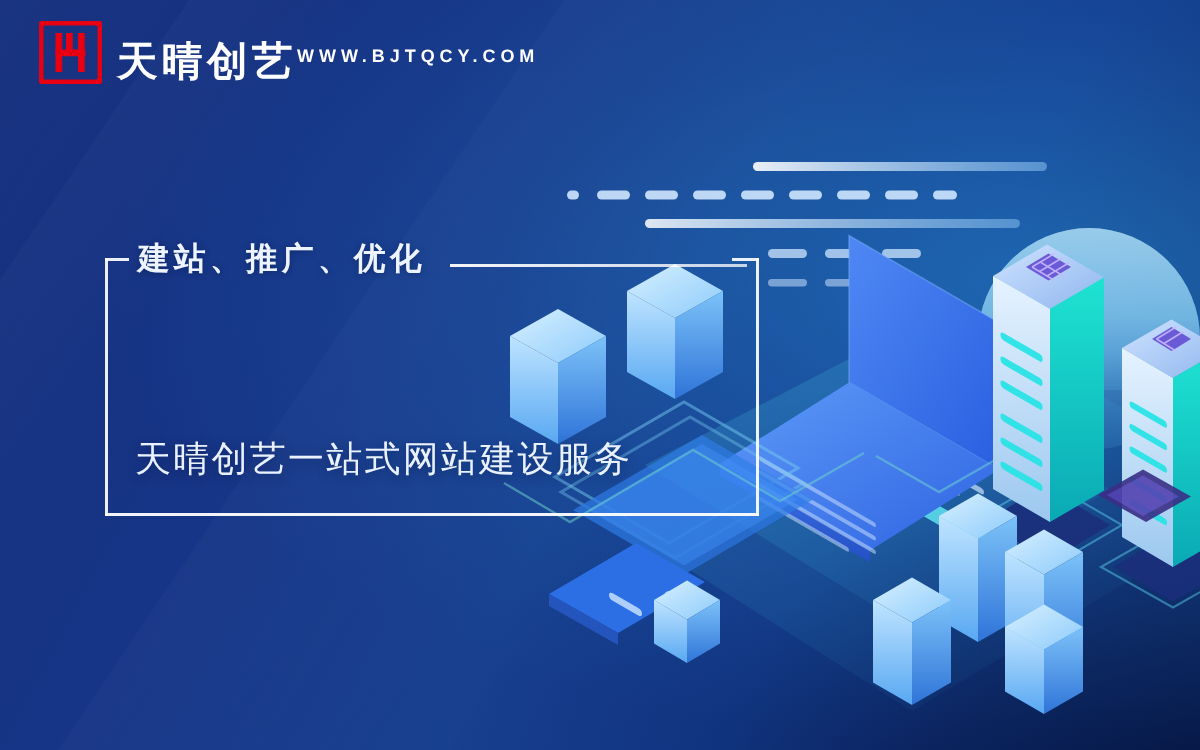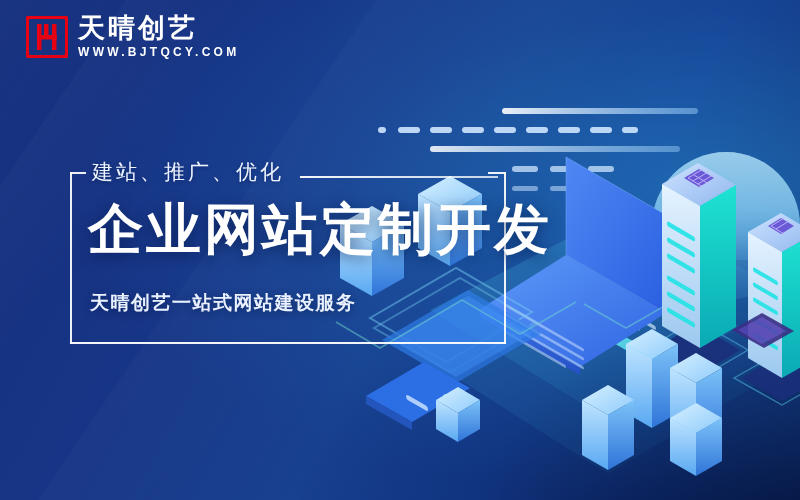--- a/index.html
+++ b/index.html
@@ -27,55 +27,55 @@
     background:linear-gradient(90deg,rgba(255,255,255,.035),rgba(255,255,255,0));
     transform:skewX(-34deg); transform-origin:top left;
   }
   .w1{ left:-40px; top:-60px; width:210px; height:640px; }
   .w2{ left:180px; top:-80px; width:120px; height:660px; opacity:.7; }
   .w3{ left:430px; top:-80px; width:300px; height:680px; opacity:.55;}
 
   
   .logo{ position:absolute; left:26px; top:14px; display:flex; align-items:center; gap:10px; }
   .logo-mark{ position:relative; width:42px; height:42px; flex:0 0 auto; }
-  .logo-words{ display:flex; flex-direction:column; }
+  .logo-words{ display:flex; flex-direction:row;margin-top:13px; }
   .logo-cn{
     color:#fff; font-size:27px; font-weight:700; letter-spacing:3px;
     line-height:1.05; white-space:nowrap;
     font-family:"Liberation Sans","DejaVu Sans",sans-serif;
   }
   .logo-url{
     color:#fff; font-size:12px; font-weight:700; letter-spacing:3.3px;
     margin-top:3px; white-space:nowrap;
   }
 
   
   .copy{ position:absolute; left:0; top:0; width:540px; height:500px; }
 
   .tagline{
     position:absolute; left:92px; top:158px;
-    color:#eef4ff; font-size:21px; letter-spacing:3px; font-weight:400;
+    color:#eef4ff; font-size:21px; letter-spacing:3px; font-weight:700;
     white-space:nowrap;
     text-shadow:0 1px 4px rgba(0,20,70,.45);
   }
   .tagline-rule{
     position:absolute; left:300px; top:176px; width:198px; height:2px;
     background:linear-gradient(90deg,rgba(255,255,255,.95),rgba(255,255,255,.75));
   }
 
   .headline{
     position:absolute; left:88px; top:198px;
     color:#ffffff; font-size:55px; font-weight:700; letter-spacing:3px;
     white-space:nowrap; line-height:1.16;
     text-shadow:0 3px 14px rgba(2,16,60,.55);
   }
 
   .subline{
     position:absolute; left:90px; top:290px;
-    color:#e9f1ff; font-size:19px; font-weight:700; letter-spacing:1.5px;
+    color:#e9f1ff; font-size:24px; font-weight:400; letter-spacing:1.5px;
     white-space:nowrap;
     text-shadow:0 2px 8px rgba(2,16,60,.45);
   }
 
   
   .frame{ position:absolute; inset:0; pointer-events:none; }
   .fr{ position:absolute; background:#ffffff; }
   .fr-left        { left:70px;  top:172px; width:2px;  height:172px; opacity:.92; }
   .fr-left-top    { left:70px;  top:172px; width:16px; height:2px;  opacity:.92; }
   .fr-bottom      { left:70px;  top:342px; width:436px;height:2px;  opacity:.95; }
@@ -337,21 +337,20 @@
     <span class="fr fr-left"></span>
     <span class="fr fr-left-top"></span>
     <span class="fr fr-bottom"></span>
     <span class="fr fr-right"></span>
     <span class="fr fr-right-top"></span>
   </div>
 
   <div class="copy">
     <div class="tagline">建站、推广、优化</div>
     <span class="tagline-rule"></span>
-    <h1 class="headline">企业网站定制开发</h1>
     <div class="subline">天晴创艺一站式网站建设服务</div>
   </div>
 
   <div class="logo">
     <span class="logo-mark">
       <svg viewBox="0 0 42 42" width="42" height="42" xmlns="http://www.w3.org/2000/svg">
         <rect x="1" y="1" width="40" height="40" rx="3" fill="none" stroke="#e60012" stroke-width="4"></rect>
         <rect x="11" y="8" width="4.5" height="26" fill="#e60012"></rect>
         <rect x="26" y="8" width="4.5" height="26" fill="#e60012"></rect>
         <rect x="11" y="19" width="20" height="4.5" fill="#e60012"></rect>

